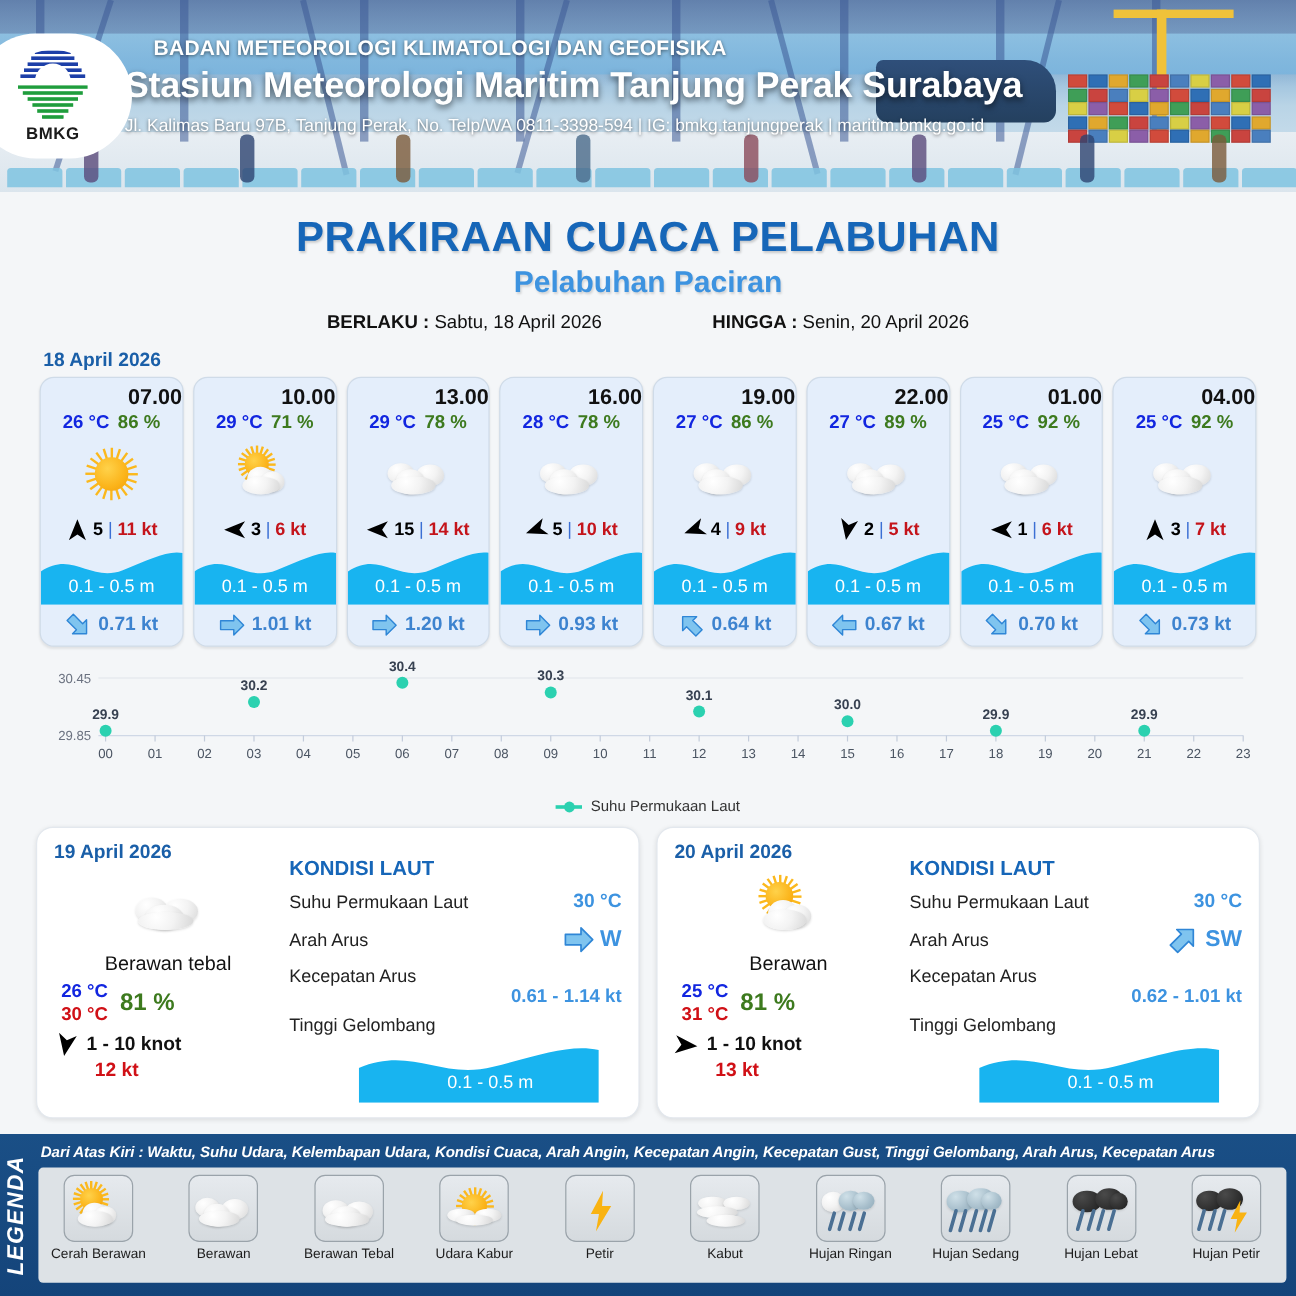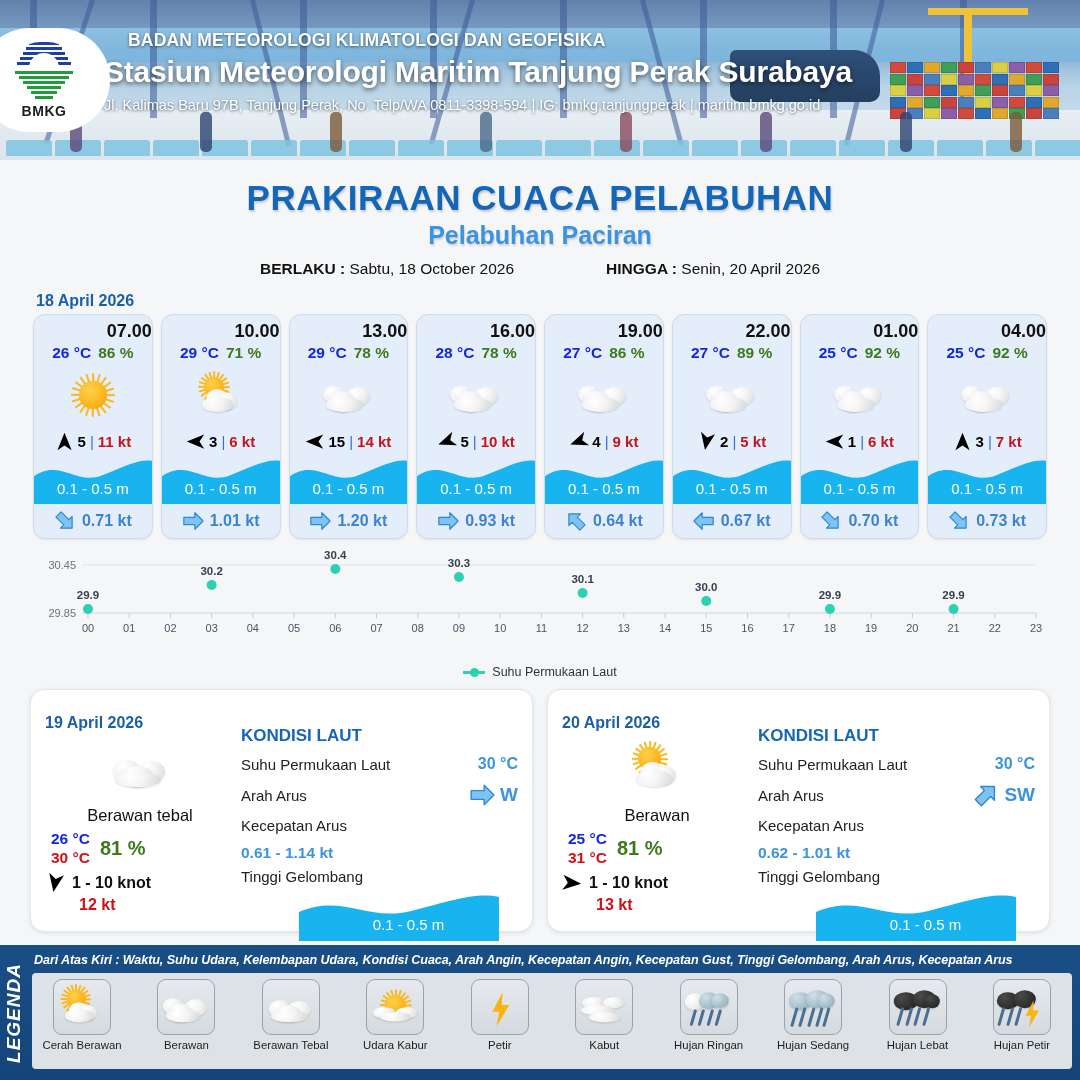--- a/index.html
+++ b/index.html
@@ -206,42 +206,42 @@
   .legend-dash:after {
     content:""; position:absolute; left:7px; top:-3px; width:9px; height:9px;
     border-radius:50%; background:#2bd1b0;
   }
 
   
   .dailies { display:flex; gap:14px; padding:0 30px; margin-top:10px; }
   .daily {
     flex:1; background:#ffffff; border-radius:14px; border:1px solid #e3e8ee;
     box-shadow:0 1px 4px rgba(0,0,0,.10);
-    height:243px; position:relative; padding:24px 14px;
+    height:243px; position:relative; padding:12px 14px;
     display:flex;
   }
   .d-left { width:190px; position:relative; }
   .d-date { font-size:16px; font-weight:bold; color:#1a5fa8; }
   .d-icon { height:64px; display:flex; align-items:center; justify-content:center; margin-top:4px;}
   .d-cond { text-align:center; font-size:16.5px; color:#111; margin-top:6px;}
   .d-temps { display:flex; align-items:center; gap:10px; margin-top:4px; padding-left:6px;}
   .d-tcol { display:flex; flex-direction:column; font-size:15.5px; font-weight:bold; line-height:1.25;}
   .d-tmin { color:#1226e0; }
   .d-tmax { color:#d01016; }
   .d-hum { font-size:20px; font-weight:bold; color:#3d7a1e; }
   .d-wind { display:flex; align-items:center; gap:7px; margin-top:5px; font-size:16px; font-weight:bold; color:#111;}
   .d-gust { font-size:16px; font-weight:bold; color:#d01016; margin-top:3px; padding-left:34px;}
 
   .d-right { flex:1; position:relative; padding-left:6px; }
   .d-rtitle { font-size:17px; font-weight:bold; color:#1666b8; margin-top:12px; }
   .d-row { display:flex; align-items:center; justify-content:space-between; margin-top:9px; }
   .d-rlab { font-size:15px; color:#222; }
   .d-rval { font-size:16px; font-weight:bold; color:#3d93e0; }
   .d-cur-dir { display:flex; align-items:center; gap:5px; font-size:19px; font-weight:bold; color:#3d93e0; }
-  .d-curspd { text-align:left; font-size:15.5px; font-weight:bold; color:#3d93e0; margin-top:10px; }
+  .d-curspd { text-align:right; font-size:15.5px; font-weight:bold; color:#3d93e0; margin-top:0; }
   .d-wavebox { position:relative; height:50px; margin-top:6px; margin-left:58px; }
   .d-wavebox .wave-txt { font-size:15px; bottom:8px; }
 
   
   .legend-bar {
     position:absolute; left:0; bottom:0; width:1080px; height:135px;
     background: linear-gradient(180deg,#1a4f86 0%, #14447a 100%);
     display:flex;
   }
   .legend-side {
@@ -407,21 +407,21 @@
     <div class="ppl" style="left: 900px; background: rgb(45, 68, 112);"></div>
     <div class="ppl" style="left: 1010px; background: rgb(122, 90, 58);"></div>
   </div>
 
 <div class="title-wrap">
   <div class="title-main">PRAKIRAAN CUACA PELABUHAN</div>
   <div class="title-sub">Pelabuhan Paciran</div>
   <div class="valid-row">
     <div>
       <b>BERLAKU :</b>
-      <span>Sabtu, 18 October 2026</span>
+      <span>Sabtu, 18 April 2026</span>
     </div>
     <div>
       <b>HINGGA :</b>
       <span>Senin, 20 April 2026</span>
     </div>
   </div>
 </div>
 
 <div class="date-label">18 April 2026</div>
 <div class="cards" id="cards">

